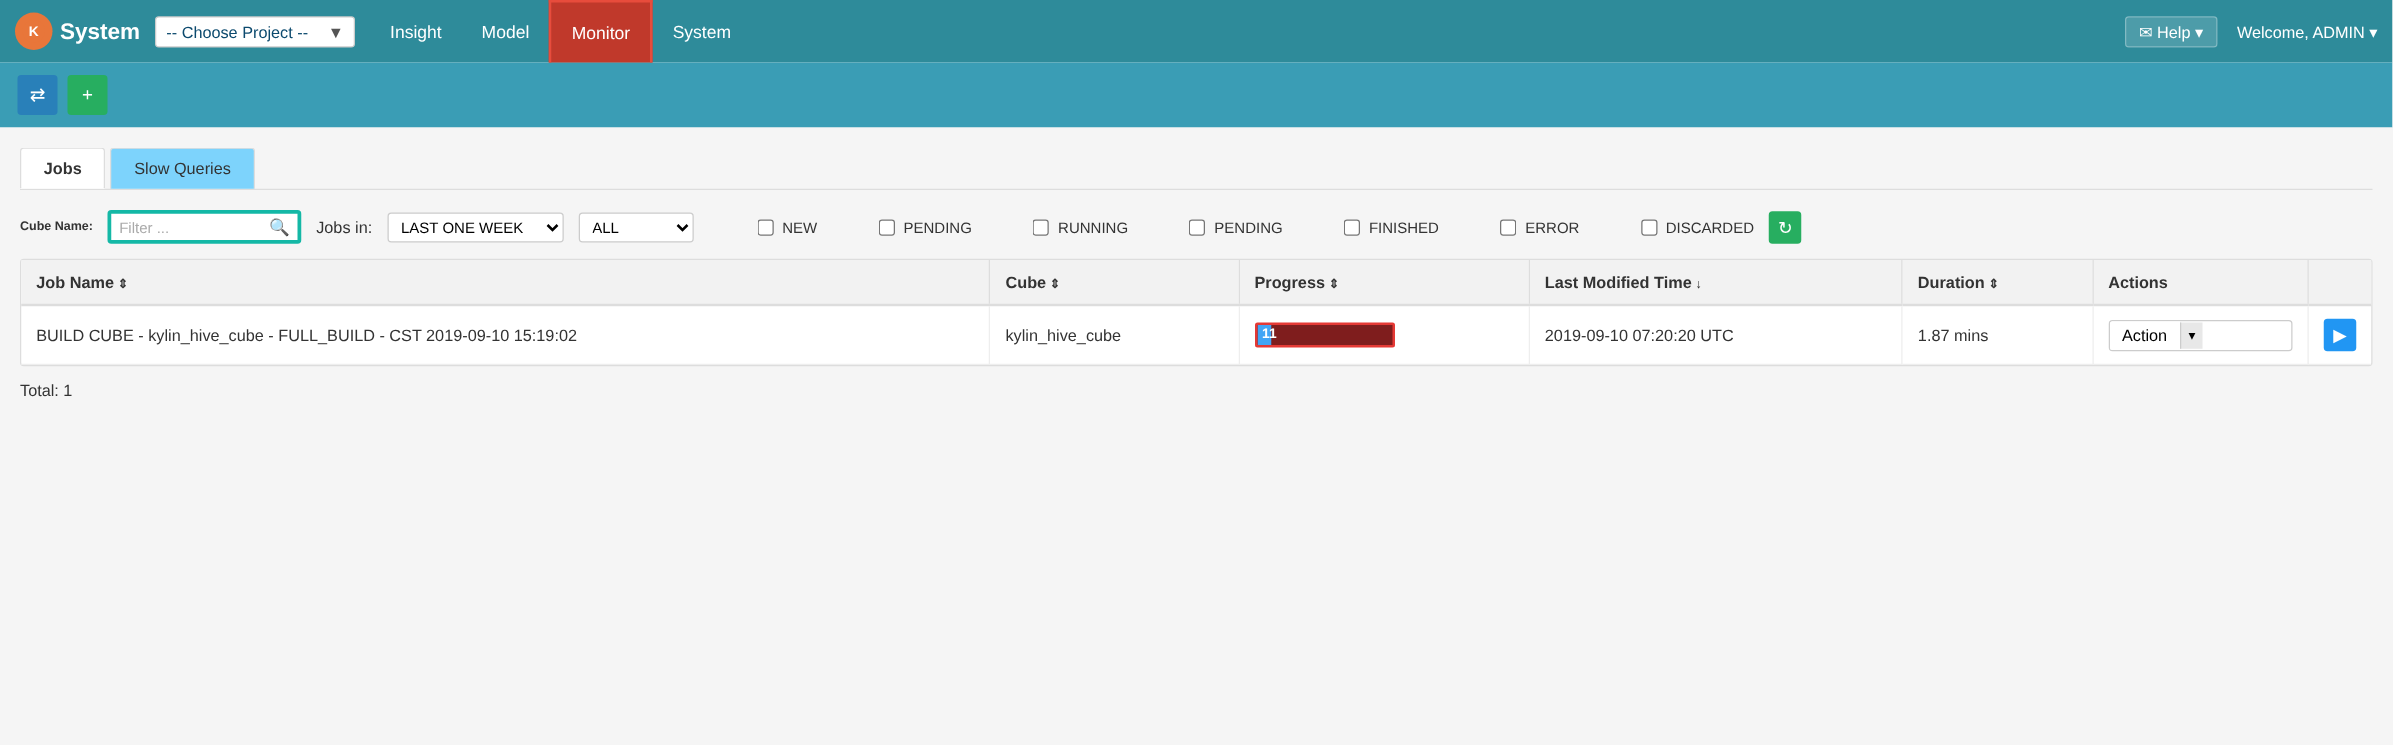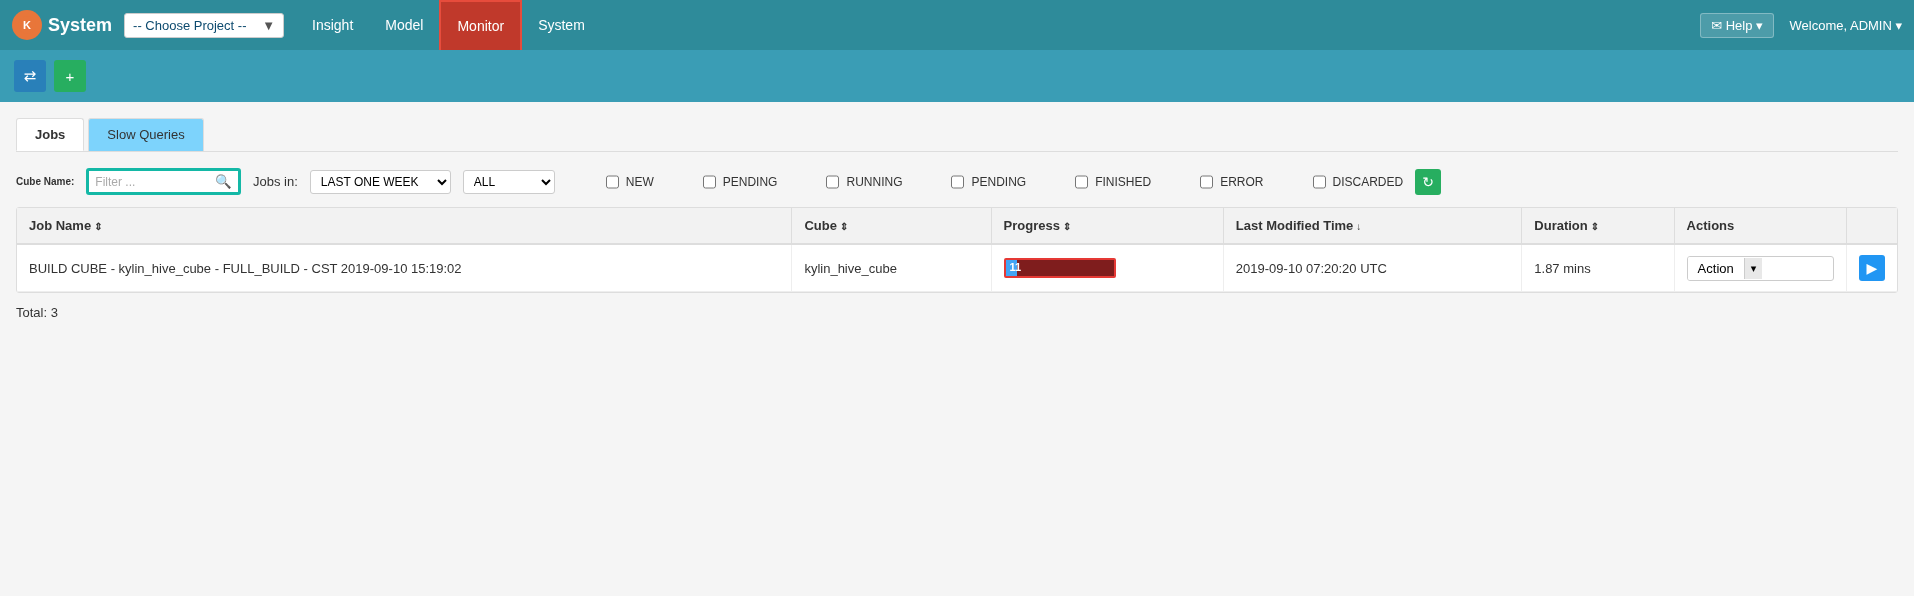--- a/index.html
+++ b/index.html
@@ -399,15 +399,15 @@
               </div>
             </td>
             <td style="width: 40px;">
               <button class="view-btn" style="background: rgb(33, 150, 243);">▶</button>
             </td>
           </tr>
         </tbody>
     </table>
   </div>
 
-  <div class="total-label">Total: 3</div>
+  <div class="total-label">Total: 1</div>
 
 </div>
 
 </body></html>

